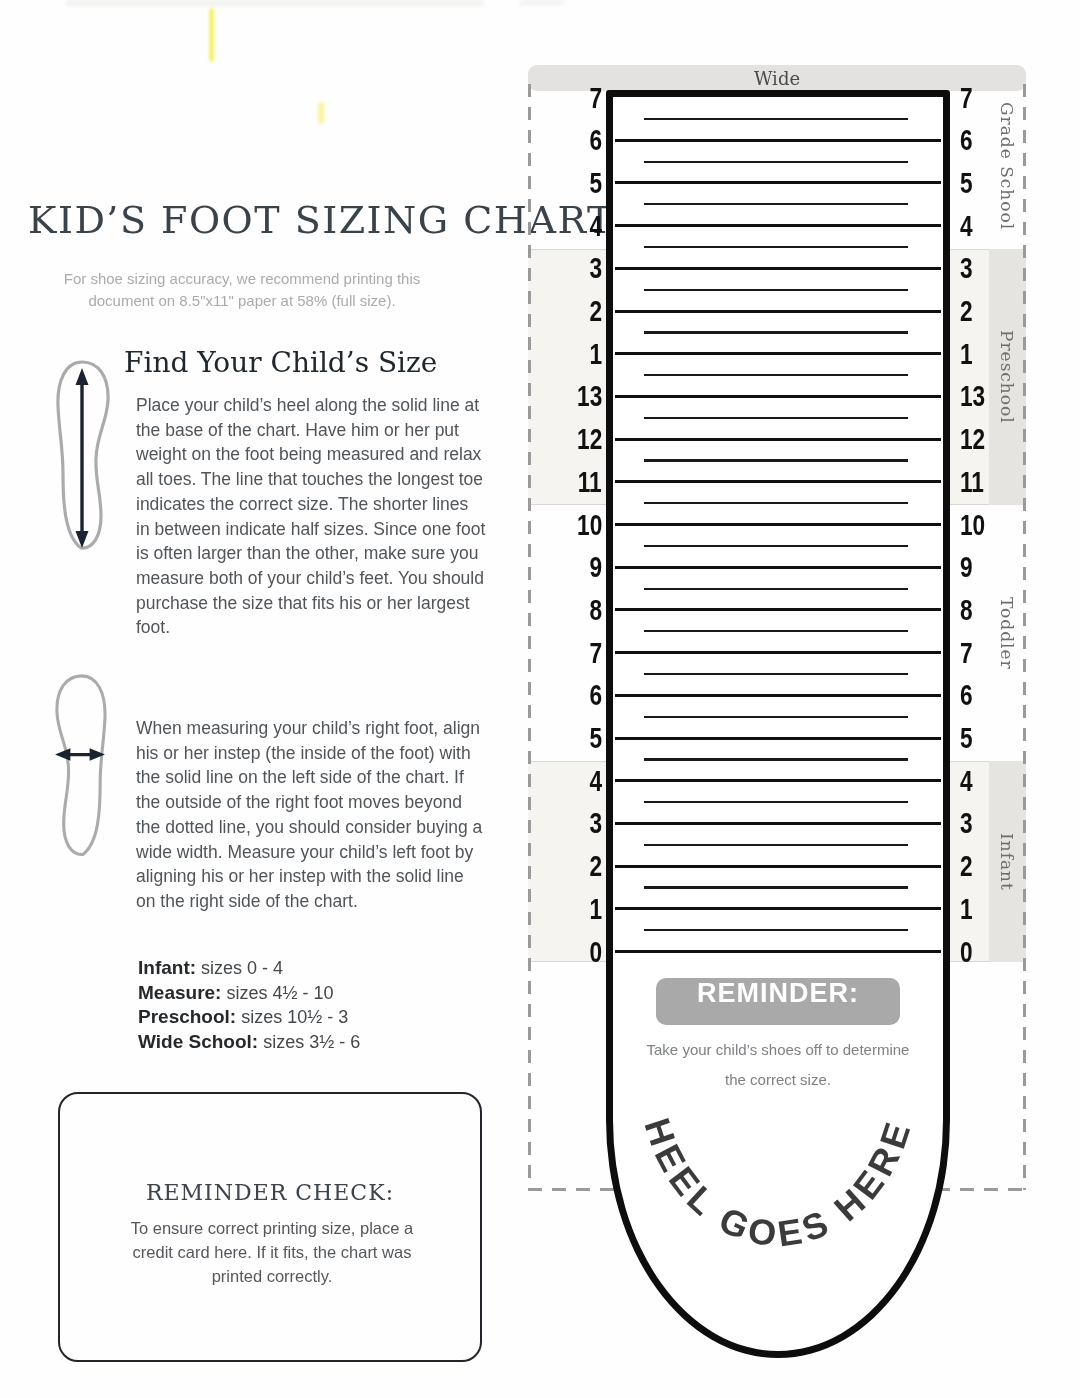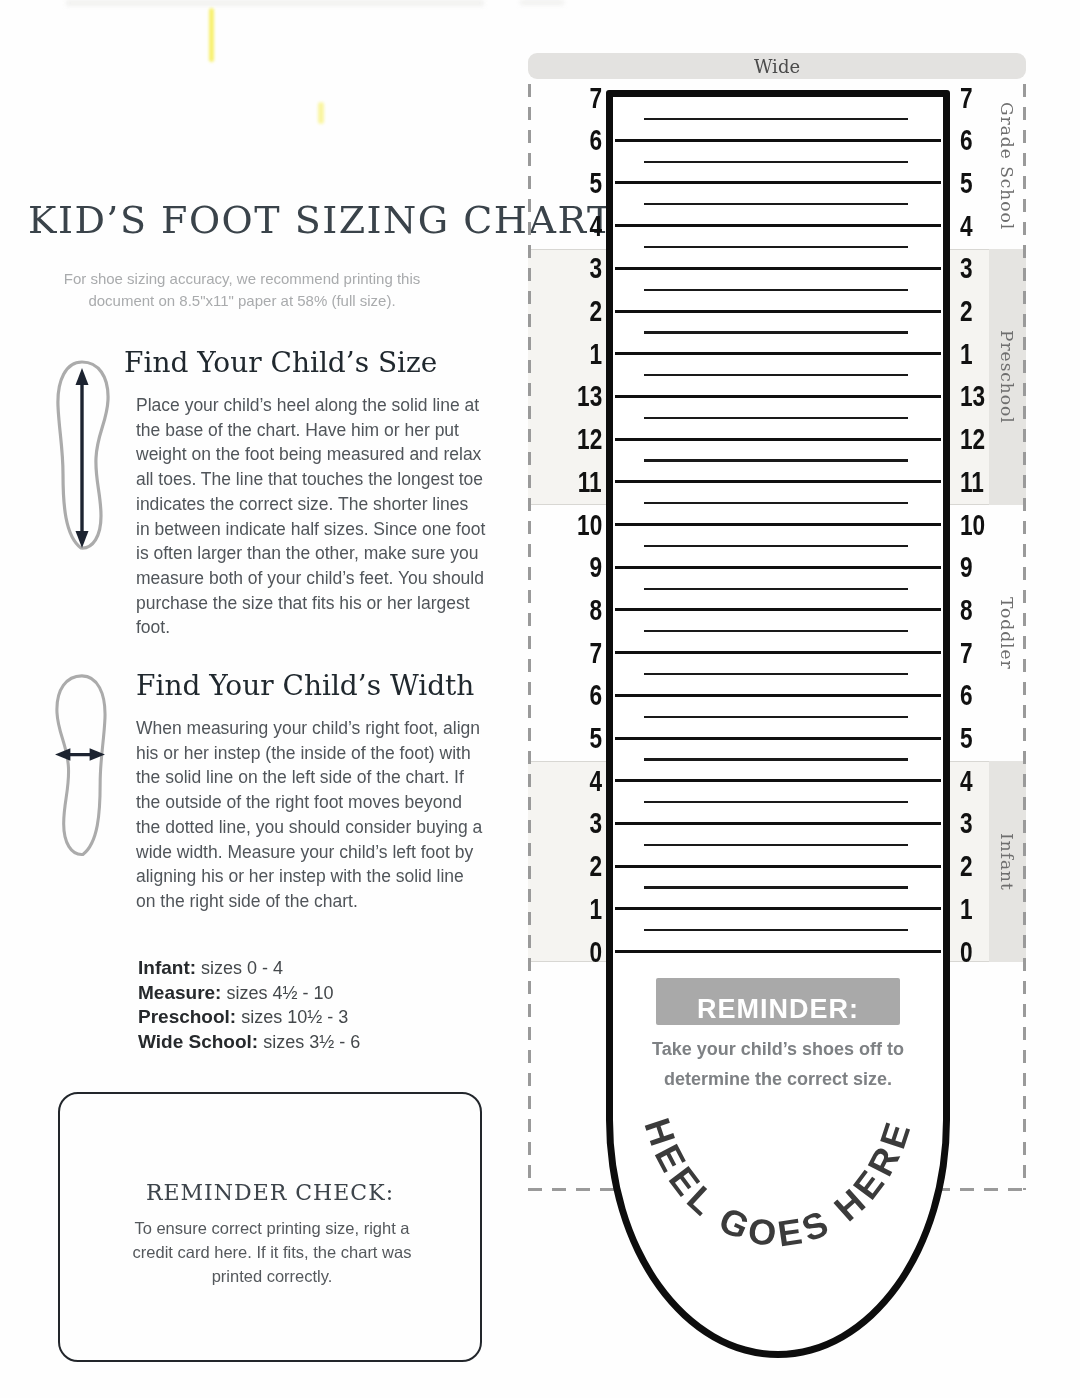--- a/index.html
+++ b/index.html
@@ -23,21 +23,21 @@
   .ranges b{color:#26292c;font-size:19px;}
   .acc-box{position:absolute;left:58px;top:1092px;width:424px;height:270px;
     border:2.5px solid #22262b;border-radius:20px;box-sizing:border-box;}
   .acc-heading{position:absolute;left:0;top:86px;width:100%;text-align:center;
     font-family:"DejaVu Serif",serif;font-size:22px;letter-spacing:1px;color:#3d444b;}
   .acc-body{position:absolute;left:62px;top:122px;width:300px;text-align:center;
     font-size:16.5px;line-height:24px;color:#54585c;}
 
   
   .chart{position:absolute;left:528px;top:53px;width:498px;height:1312px;}
-  .wide-bar{position:absolute;left:0;top:0;width:498px;height:26px;background:var(--wide-bar,#e3e2e0);
+  .wide-bar{position:absolute;left:0;top:12px;width:498px;height:26px;background:var(--wide-bar,#e3e2e0);
     display:flex;align-items:center;justify-content:center;
     font-family:"DejaVu Serif",serif;font-size:18px;color:#4b4b4b;border-radius:9px;}
   .dash-v{position:absolute;width:2.5px;top:31px;height:1106px;
     background:repeating-linear-gradient(to bottom,var(--dash,#9a9a9a) 0 13px,transparent 13px 23px);}
   .dash-b{position:absolute;left:0;top:1135px;width:498px;height:2.5px;
     background:repeating-linear-gradient(to right,var(--dash,#9a9a9a) 0 14px,transparent 14px 24px);}
   .band-light{position:absolute;left:0;width:498px;background:var(--shade-light,#f5f4f1);
     border-top:1px solid #d8d7d3;border-bottom:1px solid #d8d7d3;box-sizing:border-box;}
   .band-dark{position:absolute;left:461px;width:37px;background:var(--shade-dark,#e5e4e1);}
   .cat-label{position:absolute;left:459px;width:39px;display:flex;align-items:center;justify-content:center;}
@@ -49,24 +49,24 @@
   .num-l span{transform-origin:right center;}
   .num-r{left:432px;width:62px;text-align:left;}
   .num-r span{transform-origin:left center;}
   .foot{position:absolute;left:78px;top:37px;width:330px;height:1254px;background:#ffffff;
     border:7px solid var(--outline,#0d0d0d);
     border-radius:3px 3px 0 0;
     border-bottom-left-radius:172px 238px;border-bottom-right-radius:172px 238px;}
   .wline{position:absolute;left:2px;width:326px;height:3px;background:var(--line,#101010);}
   .hline{position:absolute;left:31px;width:264px;height:2.2px;background:#1a1a1a;}
   .badge{position:absolute;left:50%;transform:translateX(-50%);top:881px;width:244px;height:47px;
-    background:var(--badge,#a9a9a9);border-radius:2px;display:flex;align-items:flex-end;justify-content:center;
+    background:var(--badge,#a9a9a9);border-radius:10px;display:flex;align-items:flex-start;justify-content:center;
     color:#ffffff;font-weight:bold;font-size:27px;letter-spacing:1px;}
   .rem-text{position:absolute;left:50%;transform:translateX(-50%);top:938px;width:284px;
-    text-align:center;font-weight:bold;font-size:18px;line-height:29.5px;color:#7e8184;}
+    text-align:center;font-weight:normal;font-size:15px;line-height:29.5px;color:#7e8184;}
   .heel-svg{position:absolute;left:0;bottom:4px;overflow:visible;}
 </style>
 </head>
 <body>
 
 <div class="page">
 
   <div class="smudge" style="left:66px;top:0;width:418px;height:6px;"></div>
   <div class="smudge" style="left:520px;top:0;width:44px;height:5px;"></div>
   <div class="ymark" style="left:209px;top:8px;width:5px;height:54px;"></div>
@@ -89,33 +89,32 @@
   <svg class="foot-icon" style="left:46px;top:672px;" width="68" height="192" viewBox="0 0 64 200">
     <g transform="translate(64,0) scale(-1,1)">
       <path d="M 30 4 C 14 4, 5 22, 6 48 C 7 72, 11 90, 11 116 C 11 146, 13 178, 29 190
                C 41 191, 49 178, 49 158 C 49 136, 43 122, 44 100 C 45 76, 55 64, 56 42
                C 57 18, 46 4, 30 4 Z" fill="none" stroke="#ababab" stroke-width="3.2"></path>
     </g>
     <line x1="14" y1="86" x2="50" y2="86" stroke="#1c2330" stroke-width="3.4"></line>
     <polygon points="6,86 22,79.5 22,92.5" fill="#1c2330"></polygon>
     <polygon points="58,86 42,79.5 42,92.5" fill="#1c2330"></polygon>
   </svg>
-  <div class="sec-heading" style="left:136px;top:669px;">Find Your Child’s Width</div>
   <div class="sec-body" style="left:136px;top:716px;">When measuring your child’s right foot, align his or her instep (the inside of the foot) with the solid line on the left side of the chart. If the outside of the right foot moves beyond the dotted line, you should consider buying a wide width. Measure your child’s left foot by aligning his or her instep with the solid line on the right side of the chart.</div>
 
   <div class="ranges" id="ranges">
       <div><b>Infant:</b><span> sizes 0 - 4</span></div>
       <div><b>Measure:</b><span> sizes 4½ - 10</span></div>
       <div><b>Preschool:</b><span> sizes 10½ - 3</span></div>
       <div><b>Wide School:</b><span> sizes 3½ - 6</span></div>
     </div>
 
   <div class="acc-box">
     <div class="acc-heading">REMINDER CHECK:</div>
-    <div class="acc-body">To ensure correct printing size, right a credit card here. If it fits, the chart was printed correctly.</div>
+    <div class="acc-body">To ensure correct printing size, place a credit card here. If it fits, the chart was printed correctly.</div>
   </div>
 
   <div class="chart">
     <div class="wide-bar">
       <span>Wide</span>
     </div>
 
     <div id="bands">
         <div class="cat-label" style="top: 30px; height: 165.95px;">
           <span>Grade School</span>

